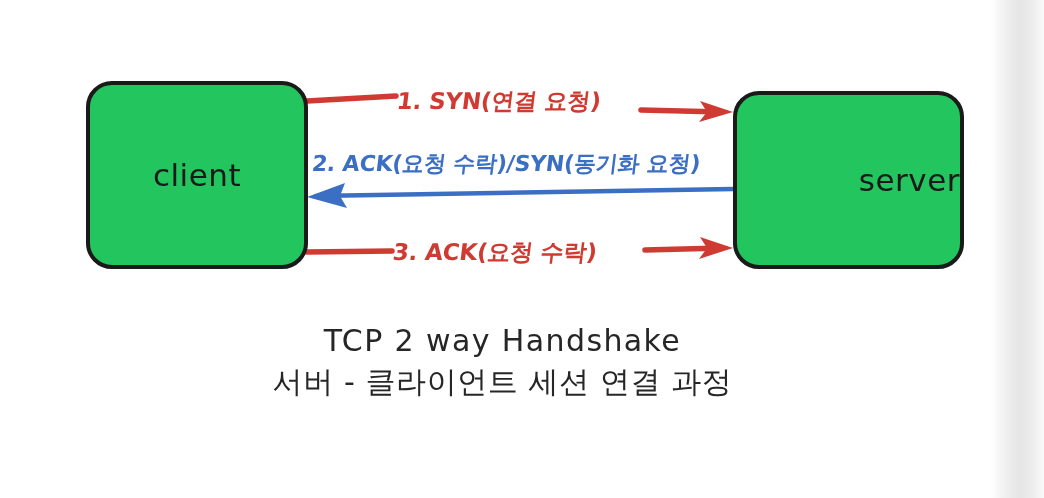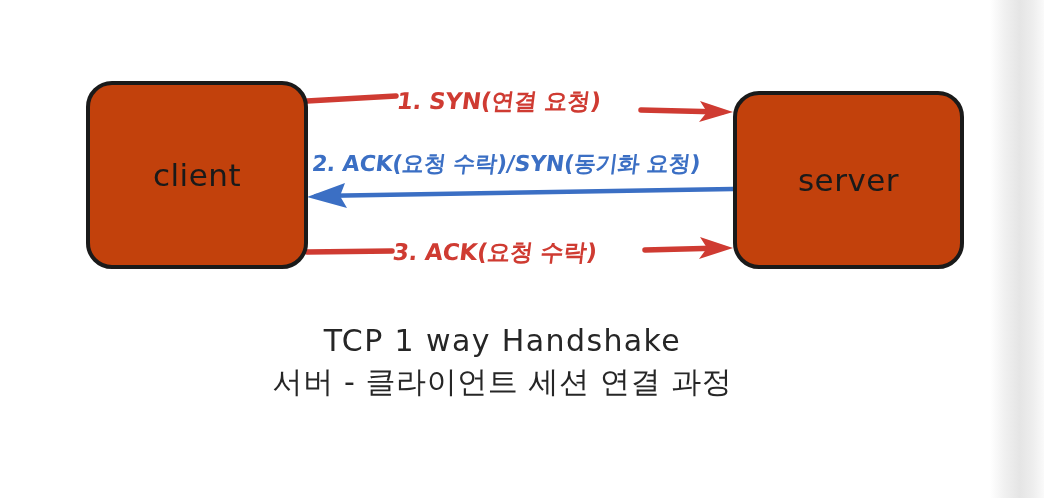--- a/index.html
+++ b/index.html
@@ -34,29 +34,29 @@
         rgba(240,240,240,1) 28%,
         rgba(229,229,229,1) 55%,
         rgba(238,238,238,1) 80%,
         rgba(250,250,250,1) 100%);
     pointer-events: none;
   }
 
   .node-box {
     position: absolute;
     box-sizing: border-box;
-    background: #c2410c;
+    background: #22c55e;
     border: 4.5px solid #1a1a1a;
     border-radius: 26px;
     display: flex;
     align-items: center;
     justify-content: center;
   }
   #client-box { left: 86px;  top: 81px; width: 222px; height: 188px; }
-  #server-box { left: 733px; top: 91px; width: 231px; height: 178px; }
+  #server-box { left: 733px; top: 91px; width: 231px; height: 178px; justify-content: flex-end; }
 
   .node-label {
     font-family: "DejaVu Sans", sans-serif;
     font-size: 31px;
     font-weight: 400;
     color: #1a1a1a;
     letter-spacing: 0.5px;
   }
 
   .flow-label {
@@ -139,18 +139,18 @@
     <span class="node-label">server</span>
   </div>
 
   <div class="flow-label" id="label-1">1. SYN(연결 요청)</div>
 
   <div class="flow-label" id="label-2">2. ACK(요청 수락)/SYN(동기화 요청)</div>
 
   <div class="flow-label" id="label-3">3. ACK(요청 수락)</div>
 
   <div id="caption">
-    <div id="caption-line-1">TCP 1 way Handshake</div>
+    <div id="caption-line-1">TCP 2 way Handshake</div>
     <div id="caption-line-2">서버 - 클라이언트 세션 연결 과정</div>
   </div>
 
   <div id="page-edge-shadow"></div>
 </div>
 
 </body></html>

